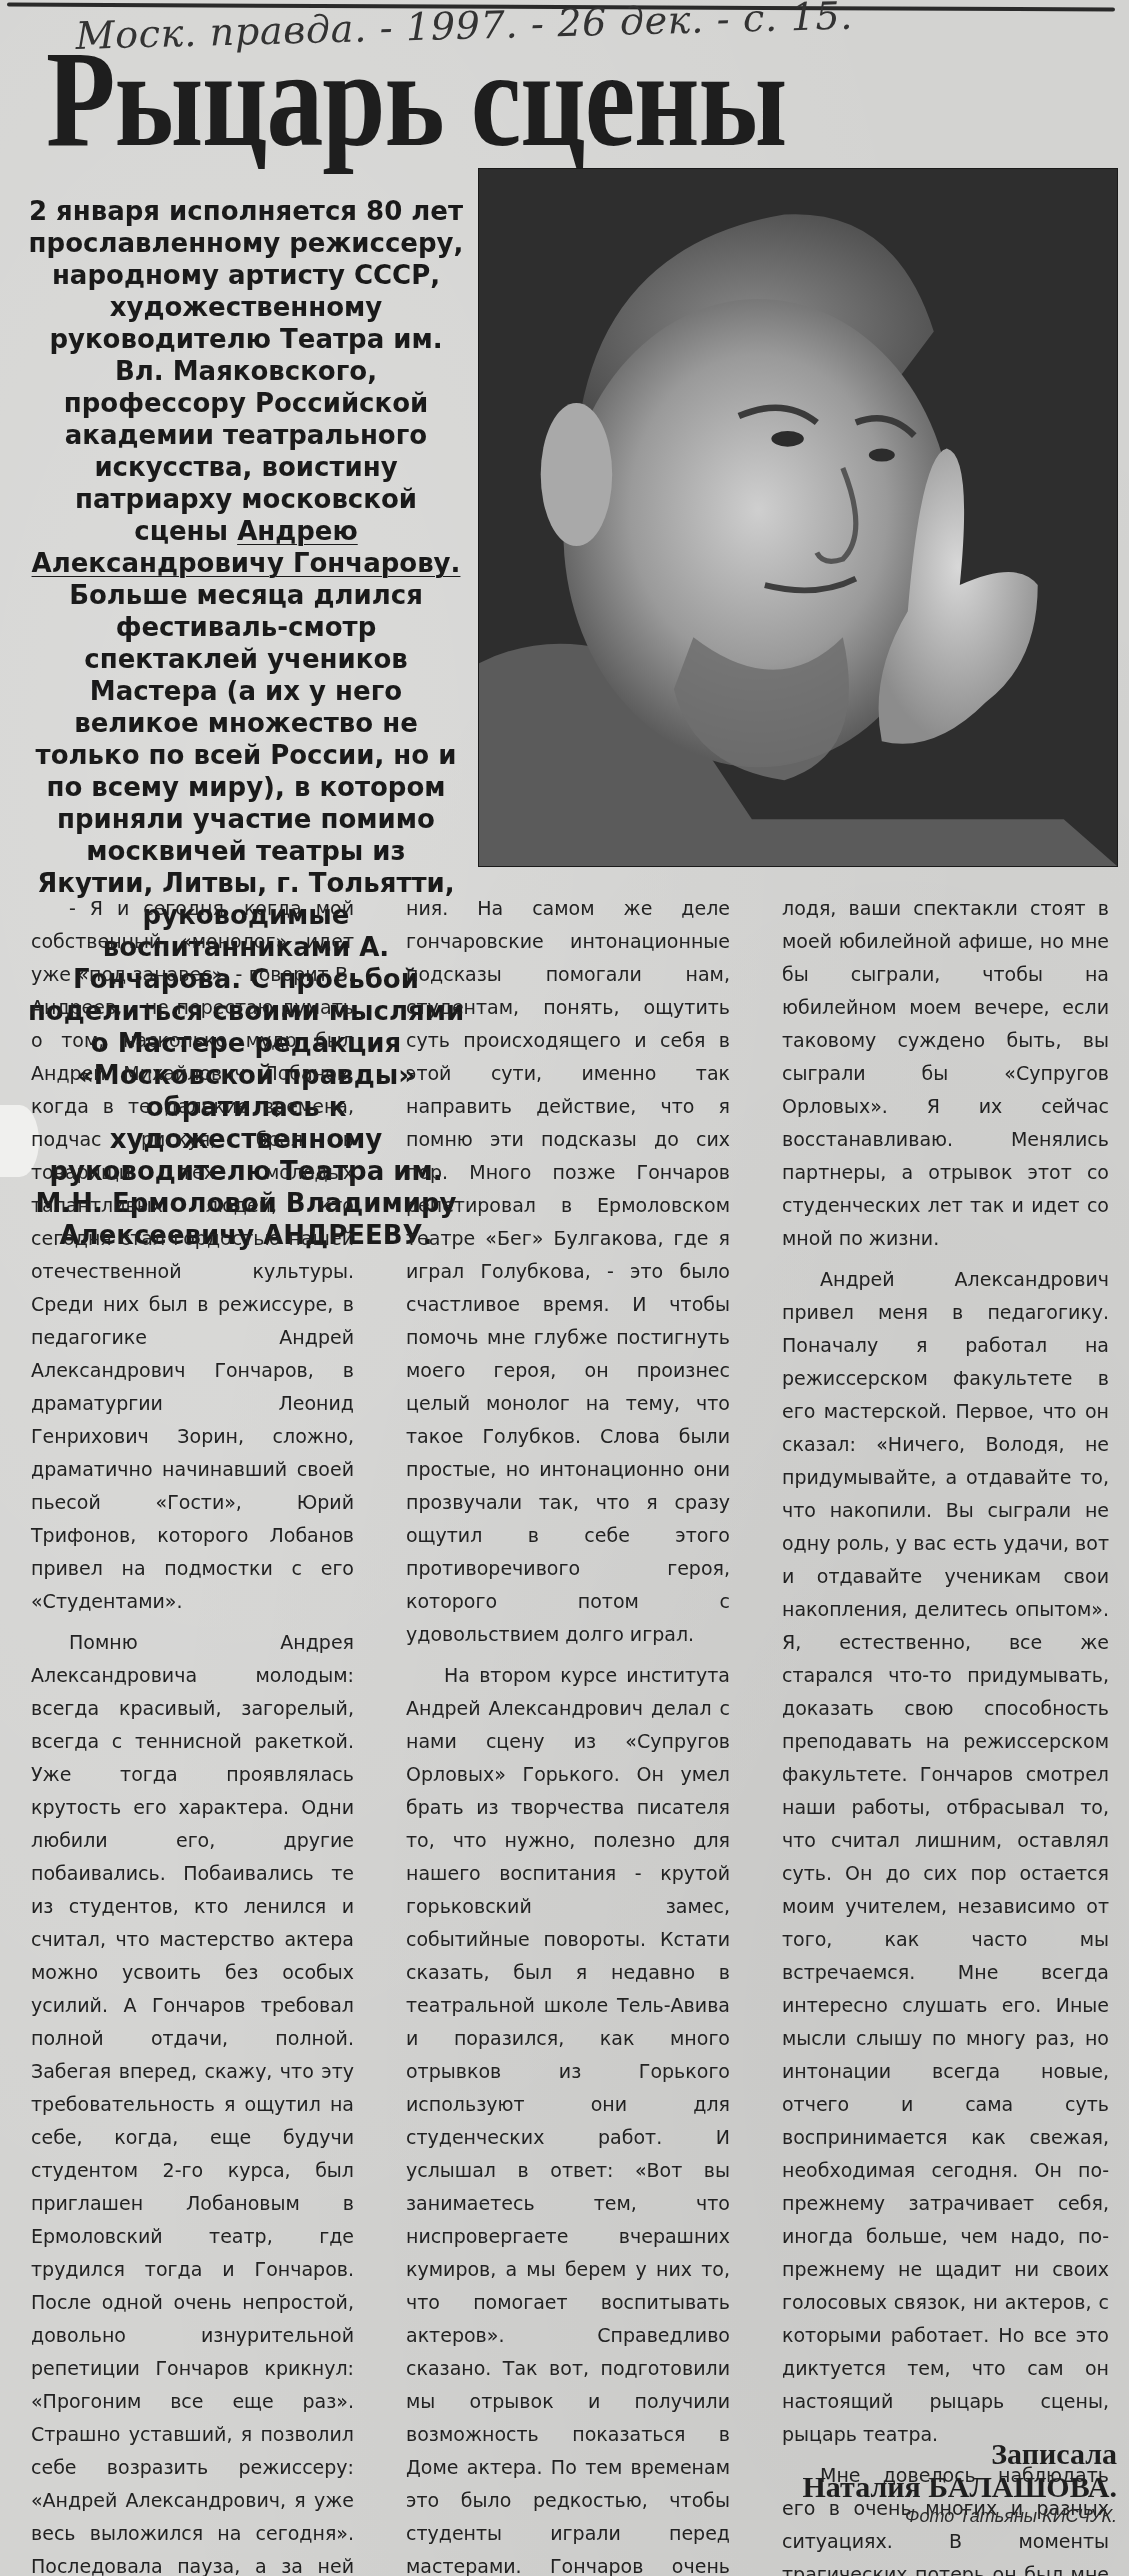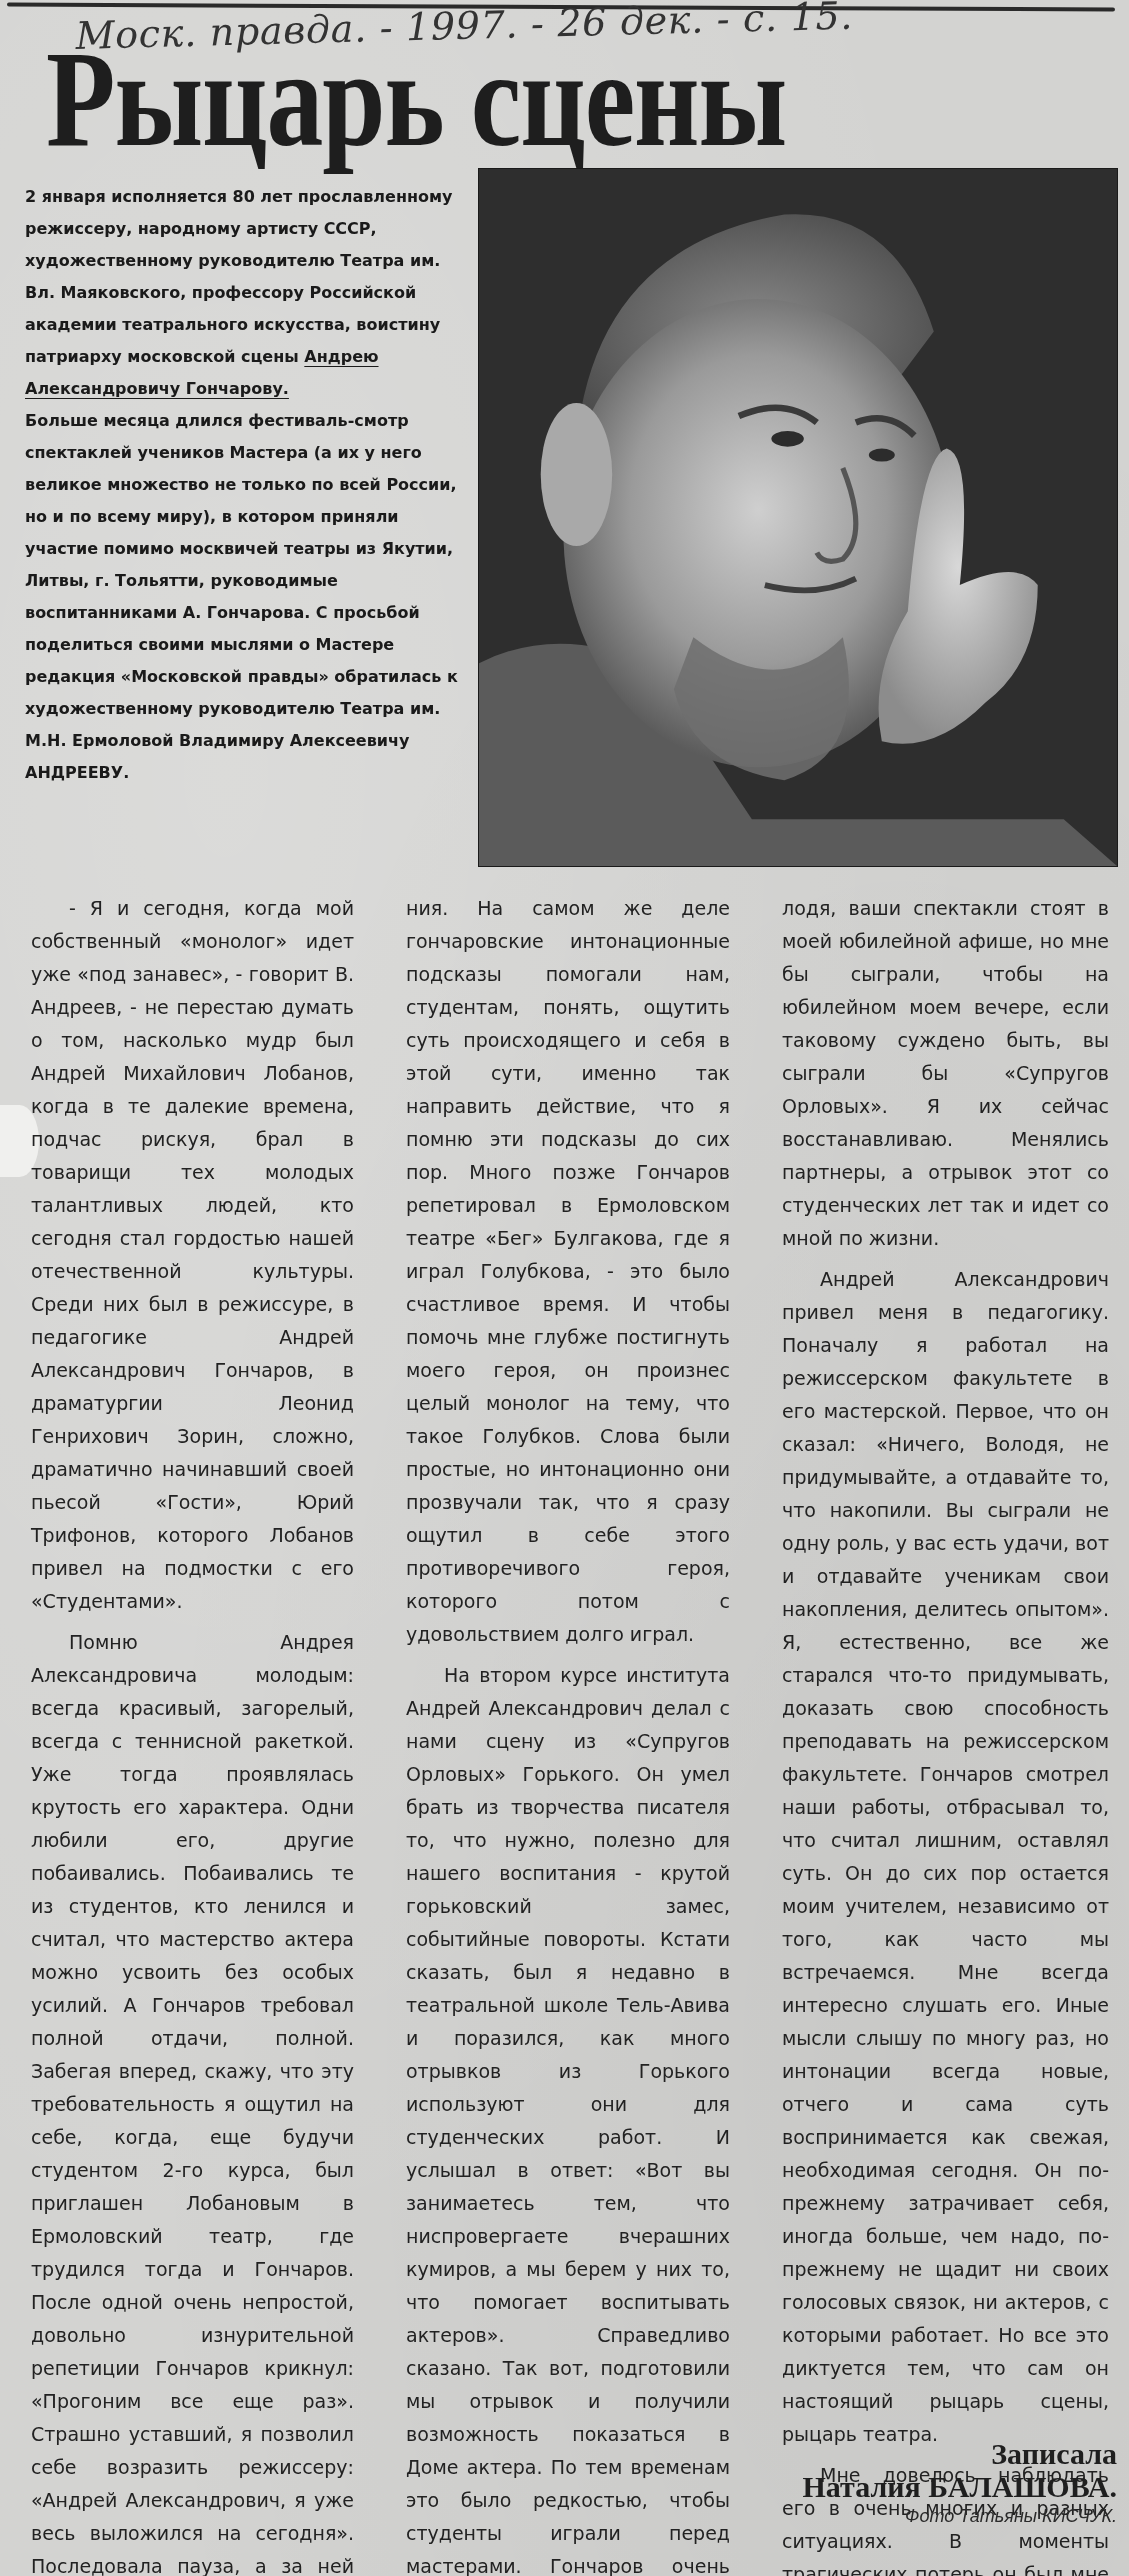--- a/index.html
+++ b/index.html
@@ -28,23 +28,23 @@
     white-space: nowrap; transform: rotate(-1.5deg); transform-origin: left top;
   }
   .headline {
     position: absolute; left: 46px; top: 31px; width: 910px;
     font-family: "Liberation Serif", "DejaVu Serif", serif; font-weight: bold;
     font-size: 137px; line-height: 1; color: #1e1e1e;
     transform: scaleX(0.83); transform-origin: left top;
     white-space: nowrap; letter-spacing: -1.3px;
   }
   .intro {
-    position: absolute; left: 25px; top: 181px; width: 442px;
+    position: absolute; left: 25px; top: 195px; width: 442px;
     font-family: "DejaVu Sans", sans-serif; font-weight: bold;
-    font-size: 16px; line-height: 32px; color: #1a1a1a;
+    font-size: 26px; line-height: 32px; color: #1a1a1a; text-align: center;
   }
   .intro p { margin: 0; }
   .intro .name { text-decoration: underline; text-decoration-thickness: 1.3px; text-underline-offset: 3.9px; }
   .photo {
     position: absolute; left: 478px; top: 168px; width: 638px; height: 697px;
     background: #2b2b2b; overflow: hidden; border: 1.3px solid #1a1a1a;
   }
   .photo svg { width: 100%; height: 100%; display: block; }
   .col {
     position: absolute; top: 884px;

